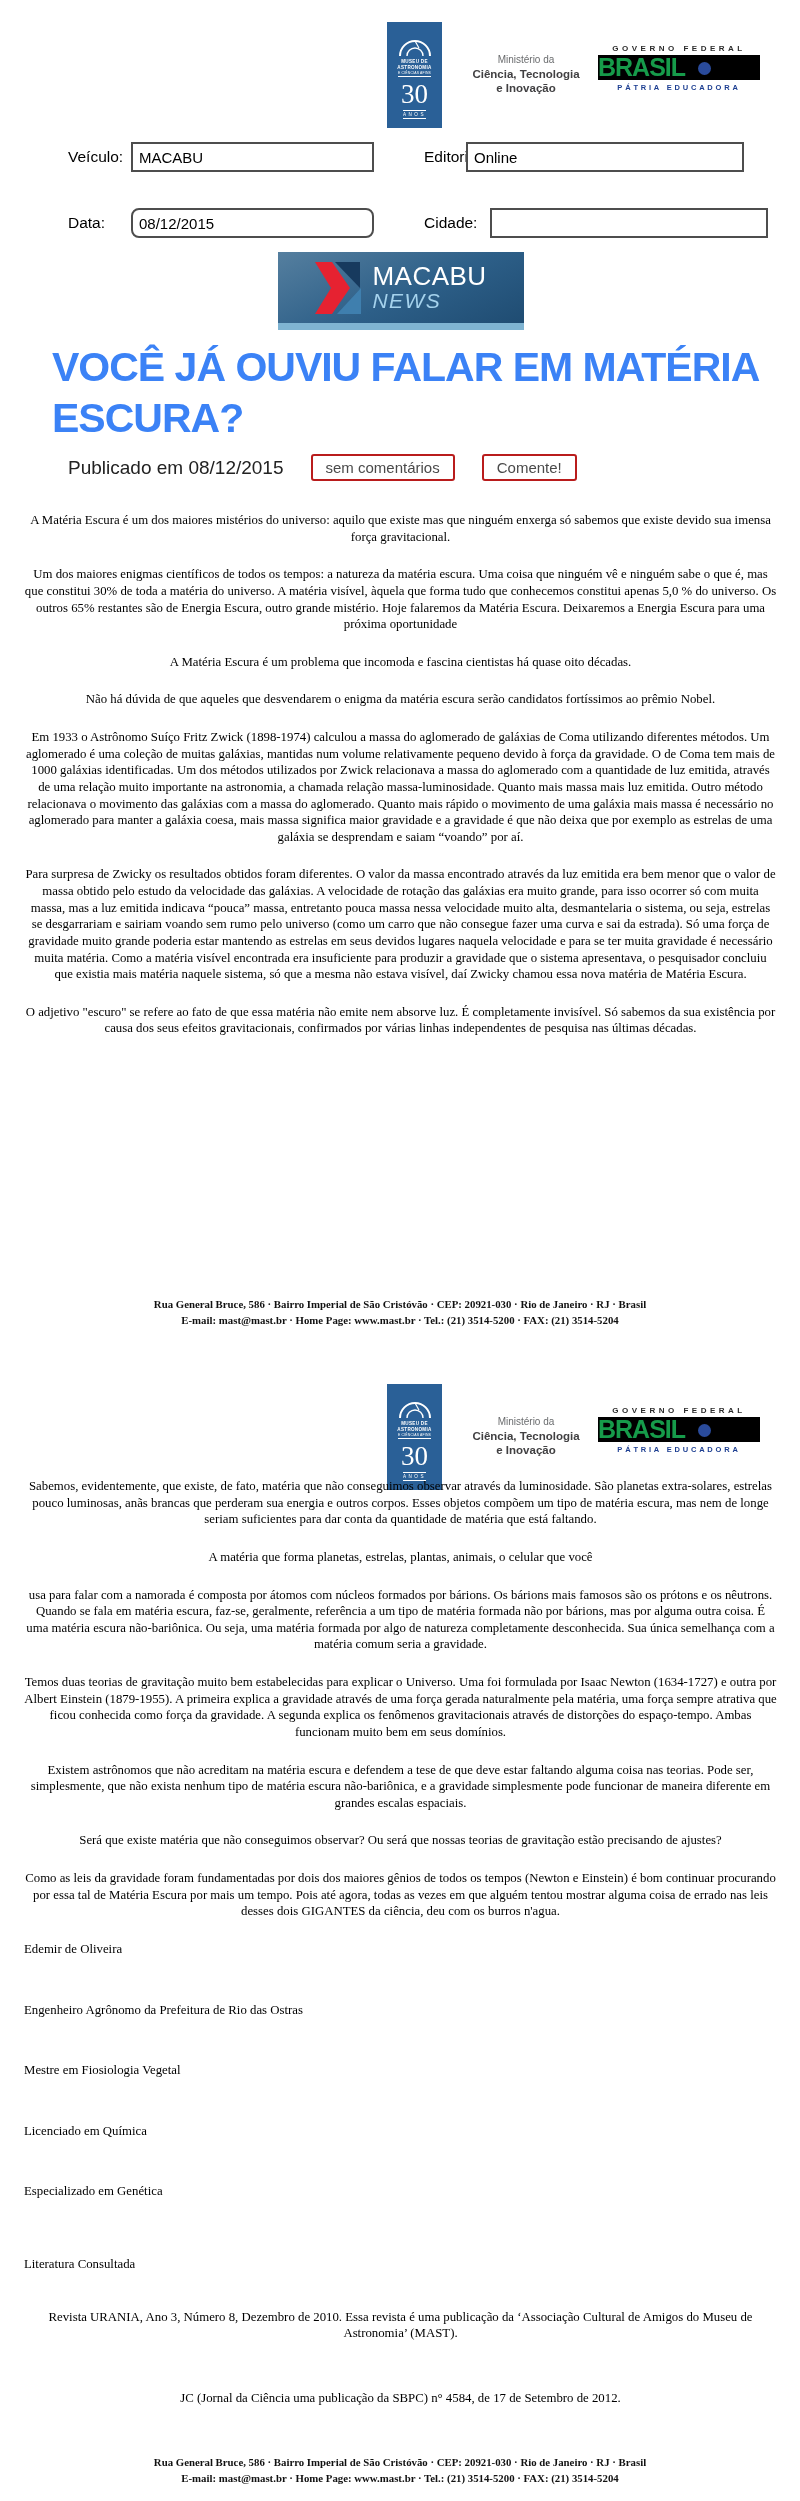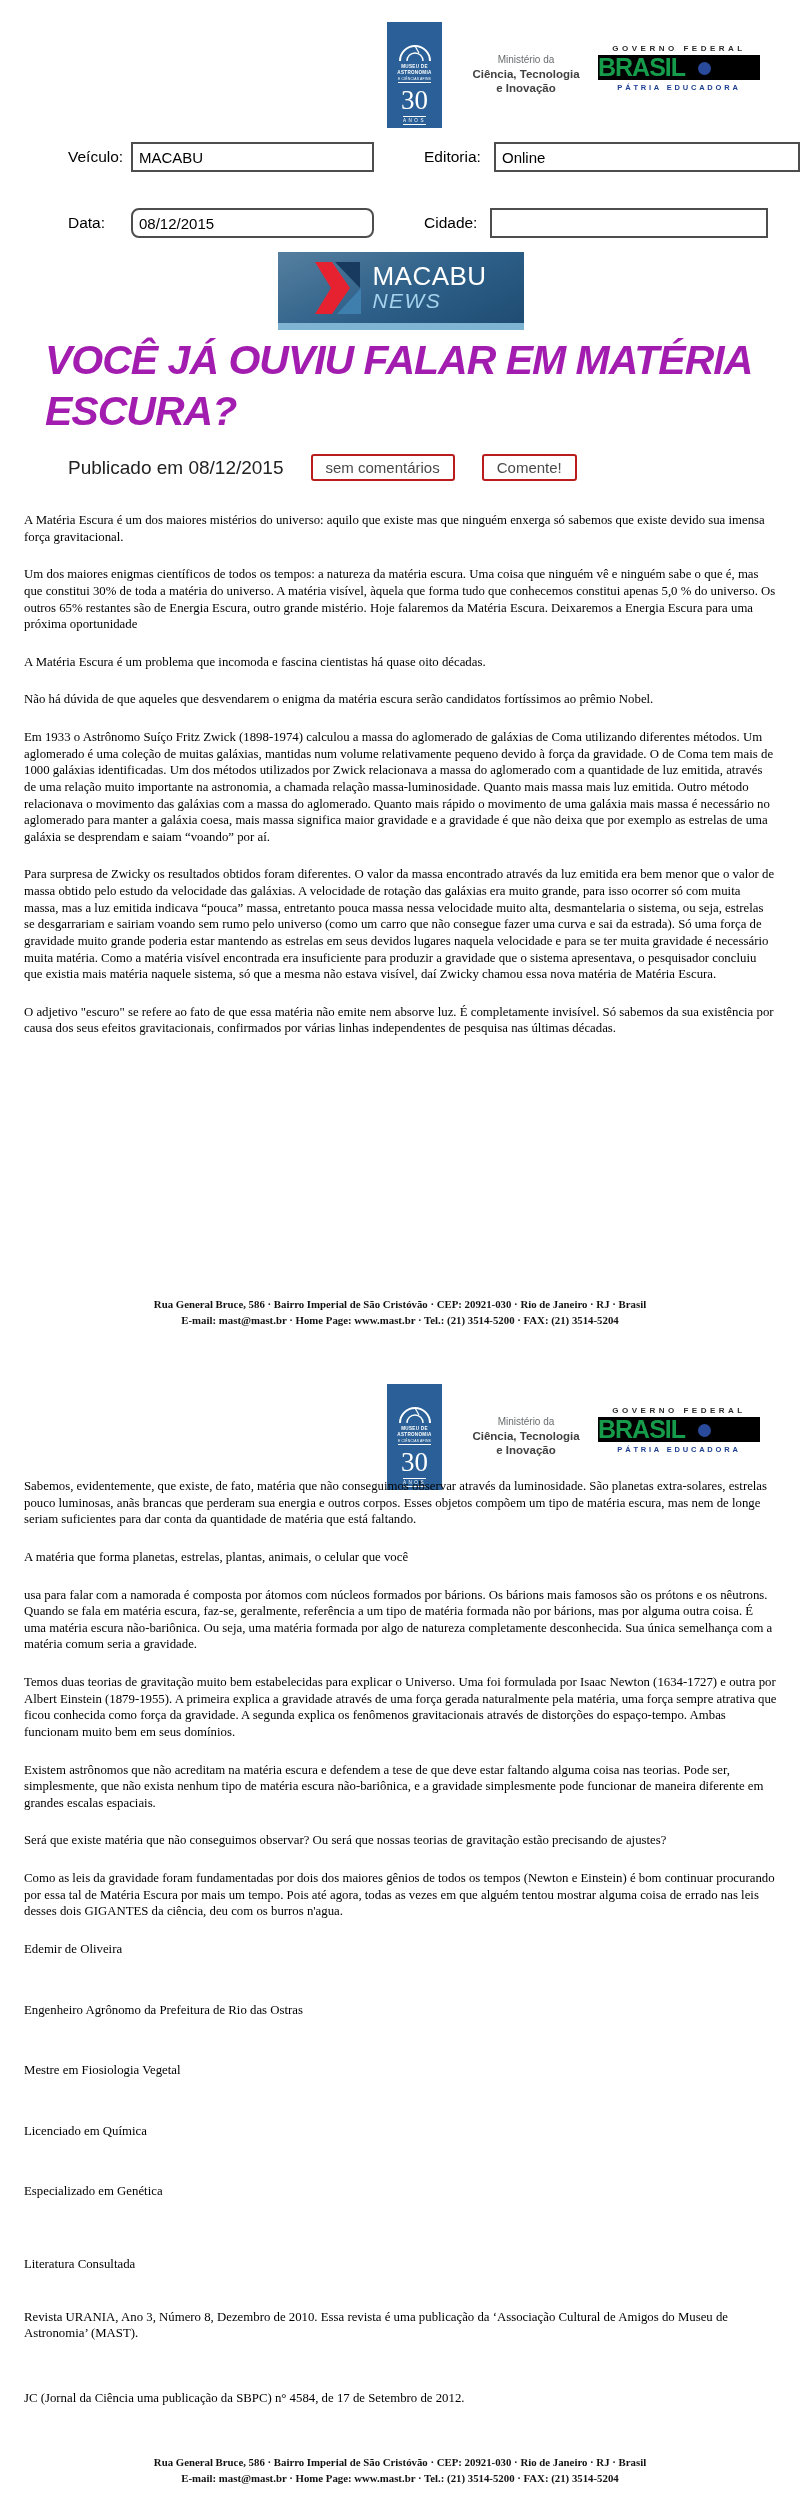--- a/index.html
+++ b/index.html
@@ -2,22 +2,22 @@
 <html><head>
 <meta charset="utf-8">
 <style>
   html,body{margin:0;padding:0;background:#fff;}
   .page{position:relative;width:800px;height:2501px;background:#fff;overflow:hidden;
         font-family:"Liberation Sans",sans-serif;}
 
   
   .letterhead{position:absolute;left:0;width:100%;height:118px;}
   .mast-logo{position:absolute;left:387px;top:8px;width:55px;height:106px;background:#2a6097;
-             color:#fff;display:flex;flex-direction:column;align-items:center;padding-top:21px;
-             box-sizing:border-box;}
+             color:#fff;display:flex;flex-direction:column;align-items:center;padding-top:7px;
+             box-sizing:border-box;justify-content:center;}
   .dome{margin-top:1px;}
   .mast-name{font-size:4.6px;letter-spacing:.3px;text-align:center;line-height:1.3;margin-top:3px;
              font-weight:bold;}
   .mast-sub{font-size:3.4px;letter-spacing:.2px;margin-top:1px;border-bottom:1px solid #fff;
             padding-bottom:1px;}
   .mast-years{font-size:27px;font-weight:400;line-height:1;margin-top:4px;font-family:"Liberation Serif",serif;}
   .mast-anos{font-size:4.6px;letter-spacing:2.5px;margin-top:2px;border-top:.5px solid #fff;
              border-bottom:.5px solid #fff;padding:1px 0;}
   .ministry{position:absolute;left:468px;top:40px;width:116px;text-align:center;color:#6a6c6e;}
   .ministry .m1{font-size:10px;line-height:1.25;}
@@ -40,30 +40,30 @@
               font-family:"Liberation Sans",sans-serif;color:#000;background:transparent;box-sizing:border-box;}
 
   
   .banner{position:absolute;left:278px;top:252px;width:246px;height:71px;
           background:linear-gradient(155deg,#557f9f 0%,#2d5f88 55%,#1f4c72 100%);
           border-bottom:7px solid #7fb4d2;display:flex;align-items:center;justify-content:center;gap:11px;}
   .banner-title{color:#fff;font-size:26px;letter-spacing:.5px;line-height:1.05;}
   .banner-sub{color:#a5d2ec;font-size:21px;font-style:italic;letter-spacing:1.5px;line-height:1.05;}
 
   
-  .headline{position:absolute;left:44px;top:334px;width:740px;margin:1px;
-            font-weight:600;font-size:41px;line-height:1.25;letter-spacing:-1px;color:#a21caf;font-style:italic;}
+  .headline{position:absolute;left:44px;top:334px;width:740px;margin:8px;
+            font-weight:600;font-size:41px;line-height:1.25;letter-spacing:-1px;color:#3b82f6;}
   .pubrow{position:absolute;left:68px;top:454px;display:flex;align-items:center;gap:27px;}
   .pubdate{font-size:19px;color:#222;}
   .pill{border:2px solid #b91c1c;border-radius:3px;background:#fff;color:#4a4a4a;
         font-size:15px;padding:3px 13px;font-family:"Liberation Sans",sans-serif;}
 
   
   .body-text{position:absolute;left:24px;width:753px;font-family:"Liberation Serif",serif;}
-  .para{margin:0 0 21px 0;font-size:12.8px;line-height:1.3;color:#000;}
+  .para{margin:0 0 21px 0;font-size:12.8px;line-height:1.3;color:#000;text-align:center;}
   .sig{margin:0 0 44px 0;font-size:12.8px;line-height:1.3;color:#000;}
   .lit-heading{margin:56px 0 36px 0;font-size:12.8px;line-height:1.3;color:#000;}
   .lit2{margin-top:48px;}
 
   
   .pfooter{position:absolute;left:0;width:100%;text-align:center;
            font-family:"Liberation Serif",serif;font-weight:bold;font-size:10.8px;line-height:1.5;color:#111;}
 </style>
 </head>
 <body>
@@ -96,21 +96,21 @@
       <div class="slogan">PÁTRIA EDUCADORA</div>
     </div>
   </div>
 
   <div class="form-row" style="top:142px;">
     <span class="flabel" style="left:68px;">Veículo:</span>
     <div class="fbox" style="left:131px;width:243px;">
       <input value="MACABU" style="">
     </div>
     <span class="flabel" style="left:424px;">Editoria:</span>
-    <div class="fbox" style="left:494px;width:306px;">
+    <div class="fbox" style="left:466px;width:278px;">
       <input value="Online" style="">
     </div>
   </div>
   <div class="form-row" style="top:208px;">
     <span class="flabel" style="left:68px;">Data:</span>
     <div class="fbox" style="left:131px;width:243px;border-radius:8px;">
       <input value="08/12/2015" style="">
     </div>
     <span class="flabel" style="left:424px;">Cidade:</span>
     <div class="fbox" style="left:490px;width:278px;">

